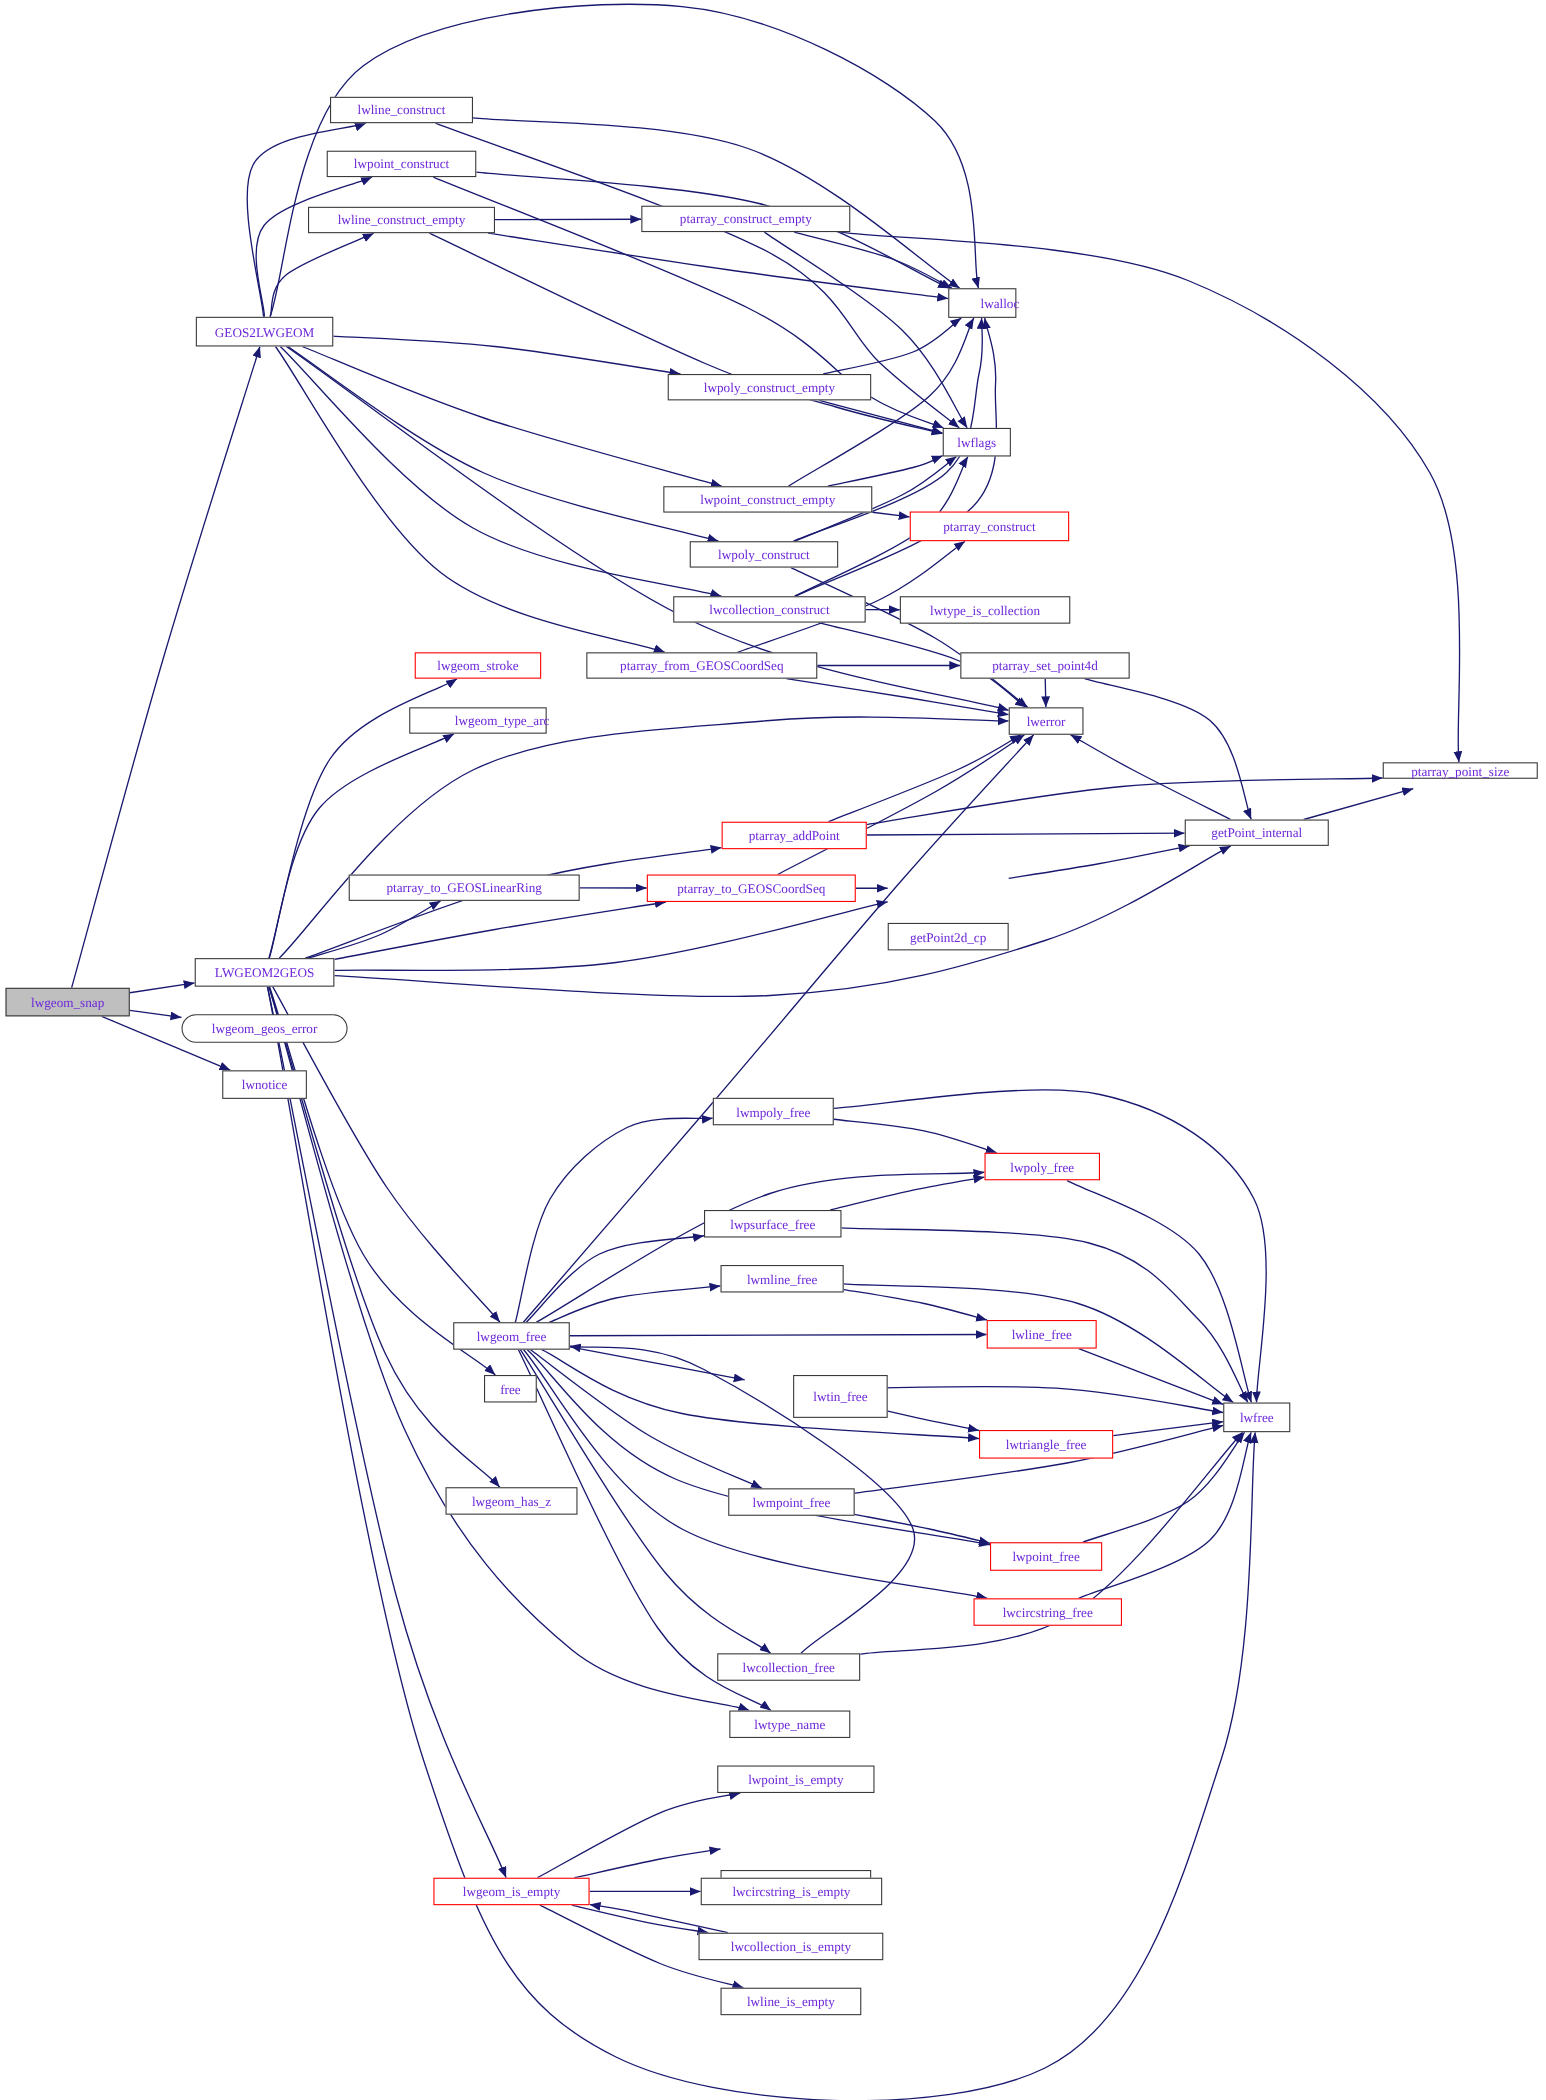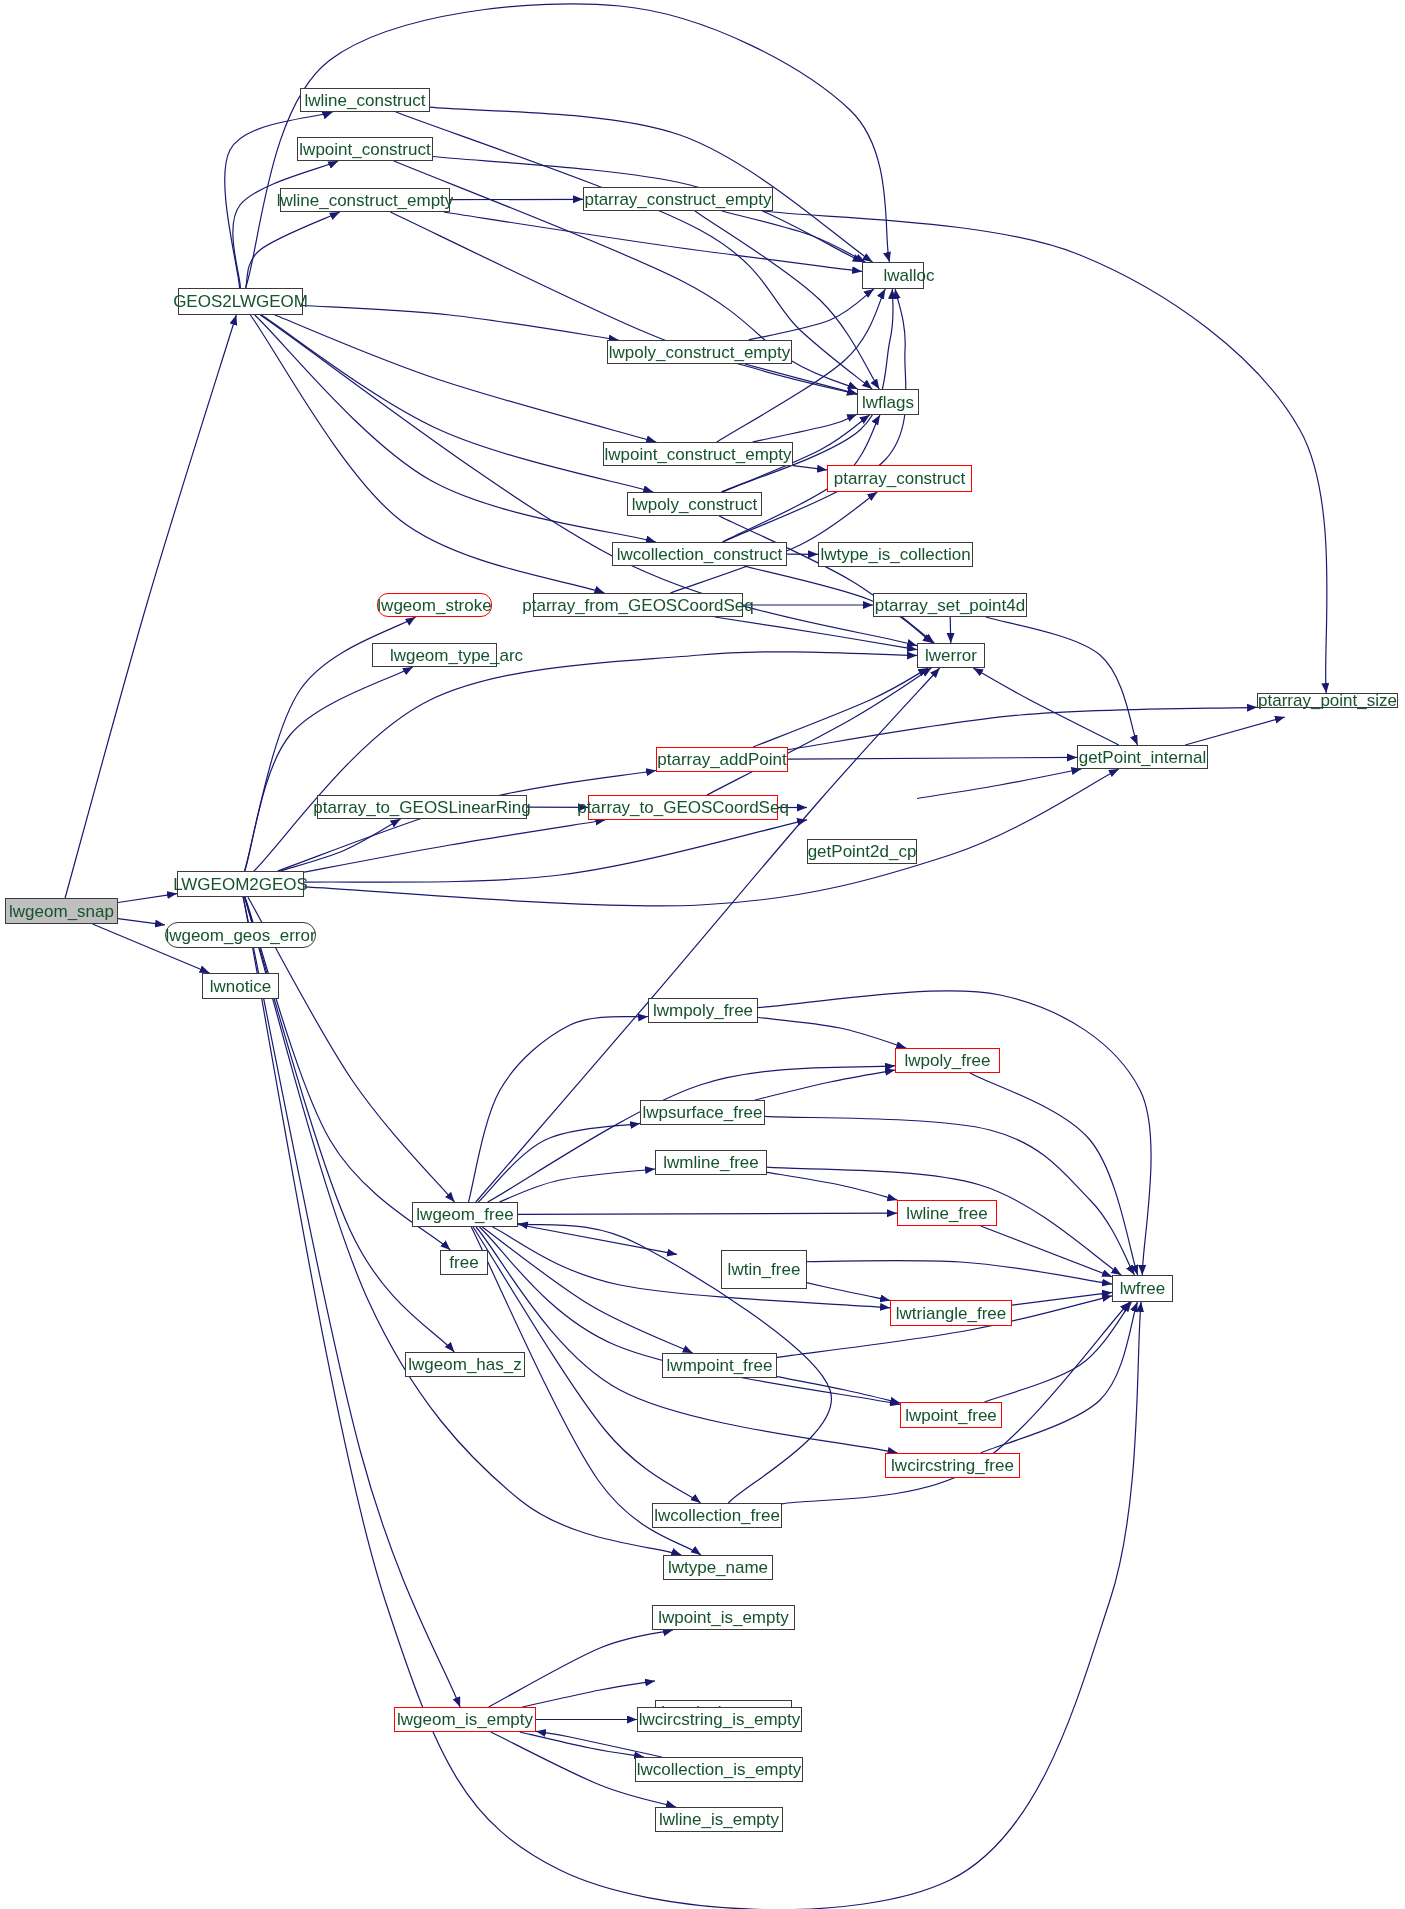--- a/index.html
+++ b/index.html
@@ -13,25 +13,26 @@
   #edge-layer{
     position:absolute;left:0;top:0;width:1405px;height:1909px;
     pointer-events:none;
   }
   .node{
     position:absolute;
     box-sizing:border-box;
     display:flex;align-items:center;justify-content:center;
     background:#ffffff;
     border:1px solid #3a3a3a;
-    color:#14532d;
-    font-size:17px;line-height:1;
+    color:#6d28d9;
+    font-size:12px;line-height:1;
     white-space:nowrap;
     cursor:pointer;
     z-index:2;
+    font-family:Liberation Serif, serif;
   }
   .node.truncated{border-color:#ff0000;}
   .node.root{background:#bfbfbf;}
 </style>
 </head>
 <body>
 
 <div class="canvas">
   <svg id="edge-layer" xmlns="http://www.w3.org/2000/svg" viewBox="0 0 1405 1909">
       <defs>
@@ -148,21 +149,21 @@
       <div class="node" style="left: 202px; top: 973px; width: 77px; height: 26px;">lwnotice</div>
       <div class="node" style="left: 300px; top: 88px; width: 130px; height: 24px;">lwline_construct</div>
       <div class="node" style="left: 297px; top: 137px; width: 136px; height: 24px;">lwpoint_construct</div>
       <div class="node" style="left: 280px; top: 188px; width: 170px; height: 24px;">lwline_construct_empty</div>
       <div class="node" style="left: 583px; top: 187px; width: 190px; height: 24px;">ptarray_construct_empty</div>
       <div class="node" style="left: 607px; top: 340px; width: 185px; height: 24px;">lwpoly_construct_empty</div>
       <div class="node" style="left: 603px; top: 442px; width: 190px; height: 24px;">lwpoint_construct_empty</div>
       <div class="node" style="left: 627px; top: 492px; width: 135px; height: 24px;">lwpoly_construct</div>
       <div class="node" style="left: 612px; top: 542px; width: 175px; height: 24px;">lwcollection_construct</div>
       <div class="node" style="left: 533px; top: 593px; width: 210px; height: 24px;">ptarray_from_GEOSCoordSeq</div>
-      <div class="node truncated" style="left: 377px; top: 593px; width: 115px; height: 24px; border-radius: 11px;">lwgeom_stroke</div>
+      <div class="node truncated" style="left: 377px; top: 593px; width: 115px; height: 24px;">lwgeom_stroke</div>
       <div class="node" style="left: 372px; top: 643px; width: 125px; height: 24px; padding-left: 44px;">lwgeom_type_arc</div>
       <div class="node" style="left: 317px; top: 795px; width: 210px; height: 24px;">ptarray_to_GEOSLinearRing</div>
       <div class="node truncated" style="left: 656px; top: 747px; width: 132px; height: 25px;">ptarray_addPoint</div>
       <div class="node truncated" style="left: 588px; top: 795px; width: 190px; height: 25px;">ptarray_to_GEOSCoordSeq</div>
       <div class="node" style="left: 807px; top: 795px; width: 110px; height: 25px; margin-top: 44px;">getPoint2d_cp</div>
       <div class="node" style="left: 862px; top: 262px; width: 62px; height: 27px; padding-left: 32px;">lwalloc</div>
       <div class="node" style="left: 857px; top: 389px; width: 62px; height: 26px;">lwflags</div>
       <div class="node truncated" style="left: 827px; top: 465px; width: 145px; height: 27px;">ptarray_construct</div>
       <div class="node" style="left: 818px; top: 542px; width: 155px; height: 25px;">lwtype_is_collection</div>
       <div class="node" style="left: 873px; top: 593px; width: 154px; height: 24px;">ptarray_set_point4d</div>

